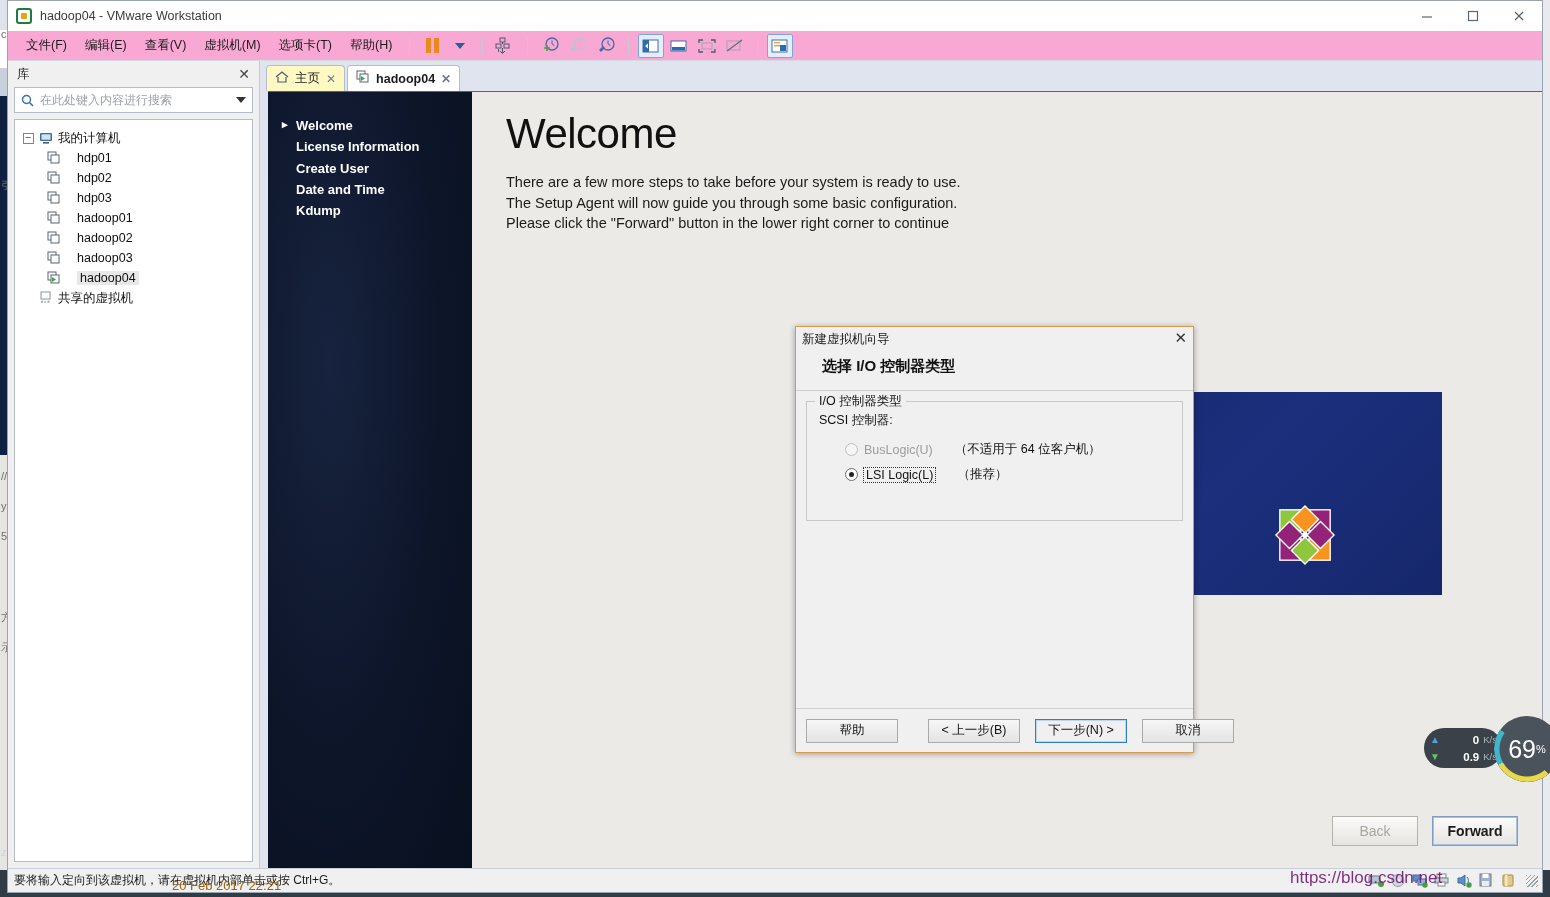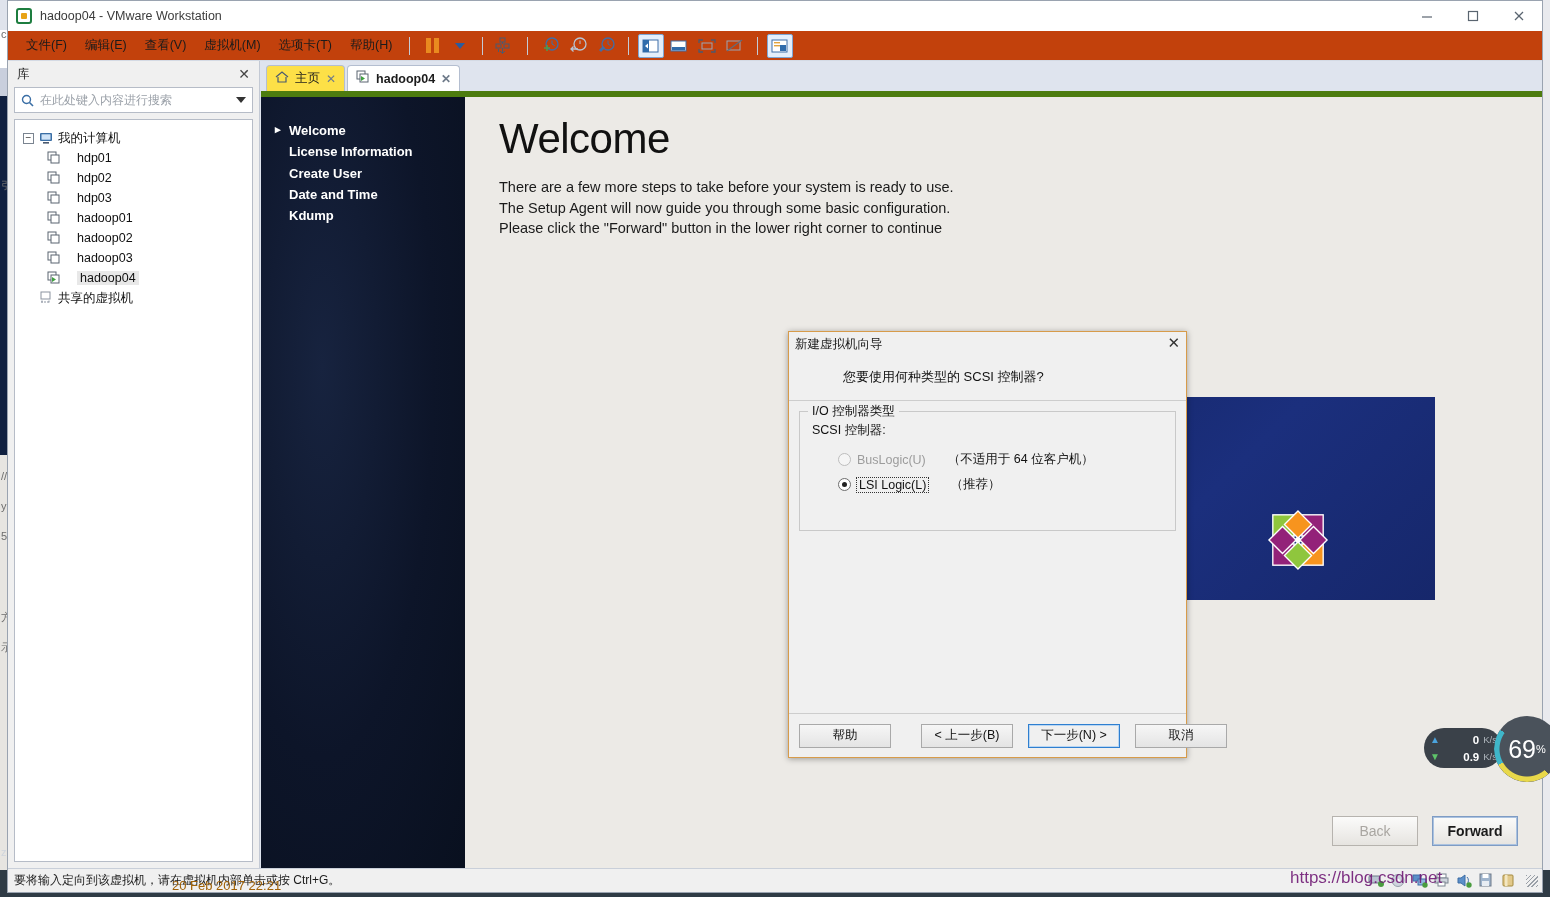--- a/index.html
+++ b/index.html
@@ -44,21 +44,21 @@
   .title-text { font-size: 12.5px; color: #3b3b3b; }
   .wbtns { position: absolute; right: 0; top: 0; height: 30px; display: flex; }
   .wbtn {
     width: 46px; height: 30px; display: flex; align-items: center; justify-content: center;
     color: #5a6570; font-size: 13px;
   }
   .wbtn svg { display:block; }
 
   
   .menubar {
-    height: 30px; background: #c2410c; display: flex; align-items: center;
+    height: 30px; background: #f9a8d4; display: flex; align-items: center;
     padding-left: 10px; gap: 2px; flex: none; border-bottom: 1px solid #d4dae4;
   }
   .menu-item { font-size: 12.5px; color: #1b1b1b; padding: 4px 8px; white-space: nowrap; }
   .tb-sep { width:1px; height:18px; background:#c3cad6; margin:0 7px; }
   .tb-btn { width: 26px; height: 24px; display:flex; align-items:center; justify-content:center; }
   .tb-btn.framed { border:1px solid #7ea6d4; background:#e3eefb; border-radius:2px; }
   .pausebars { display:flex; gap:3px; }
   .pausebars i { display:block; width:5px; height:15px; background:#e98a1f; }
   .caret { width:0;height:0;border-left:5px solid transparent;border-right:5px solid transparent;border-top:6px solid #2a5c9e; }
 
@@ -88,29 +88,29 @@
     width:11px;height:11px;border:1px solid #7a8490;background:#fff;
     display:flex;align-items:center;justify-content:center;font-size:10px;line-height:1;color:#333;
   }
   .vmicon { width:14px;height:14px; position:relative; flex:none; }
 
   
   .tabarea { flex: 1; display: flex; flex-direction: column; min-width: 0; background:#dfe4ee; }
   .tabstrip { height: 30px; display: flex; align-items: flex-end; padding-left: 6px; gap: 2px; flex:none; }
   .tab {
     height: 26px; display:flex; align-items:center; gap:6px; padding: 0 8px;
-    background: #fde047; border: 1px solid #b4bed0; border-bottom: none;
+    background: #fef9c3; border: 1px solid #b4bed0; border-bottom: none;
     border-radius: 4px 4px 0 0; font-size: 12.5px; color: #1b1b1b;
   }
   .tab.active { background: #ffffff; border-color:#b4bed0; font-weight: bold; }
   .tab-x { color:#6f7b8a; font-size: 12px; }
 
   .vmscreen {
-    flex: 1; margin: 0 0 0 1px; background: #1d4ed8; position: relative; overflow: hidden;
-    border-top: 6px solid #4d7c0f;
+    flex: 1; margin: 0 0 0 8px; background: #1d4ed8; position: relative; overflow: hidden;
+    border-top: 1px solid #4d7c0f;
   }
   .vmscreen-inner { position:absolute; inset:0; background:#e9eaee; }
 
   
   .fb-side {
     position:absolute; left:0; top:0; width:204px; height:100%;
     background: radial-gradient(ellipse at 30% 35%, #17233f 0%, #0d1529 55%, #09101f 100%);
     color:#fff; padding: 26px 0 0 12px;
   }
   .fb-item { font-size: 13px; font-weight: bold; margin-bottom: 6px; line-height: 1.18; padding-left: 16px; position: relative;}
@@ -516,21 +516,21 @@
               </div>
             </div>
           </div>
 
           <div class="dlg">
             <div class="dlg-title">
               <span>新建虚拟机向导</span>
               <span class="dlg-close">✕</span>
             </div>
             <div class="dlg-head">
-              <div class="dlg-h2">您要使用何种类型的 SCSI 控制器?</div>
+              <div class="dlg-h1">选择 I/O 控制器类型</div>
             </div>
             <div class="dlg-body">
               <div class="gbox">
                 <div class="gbox-lg">I/O 控制器类型</div>
                 <div class="gbox-sub">SCSI 控制器:</div>
 
                 <div class="radio-row dis">
                   <span class="rdo dis"></span>
                   <span class="rlabel">BusLogic(U)</span>
                   <span class="note" style="color:#111">（不适用于 64 位客户机）</span>

